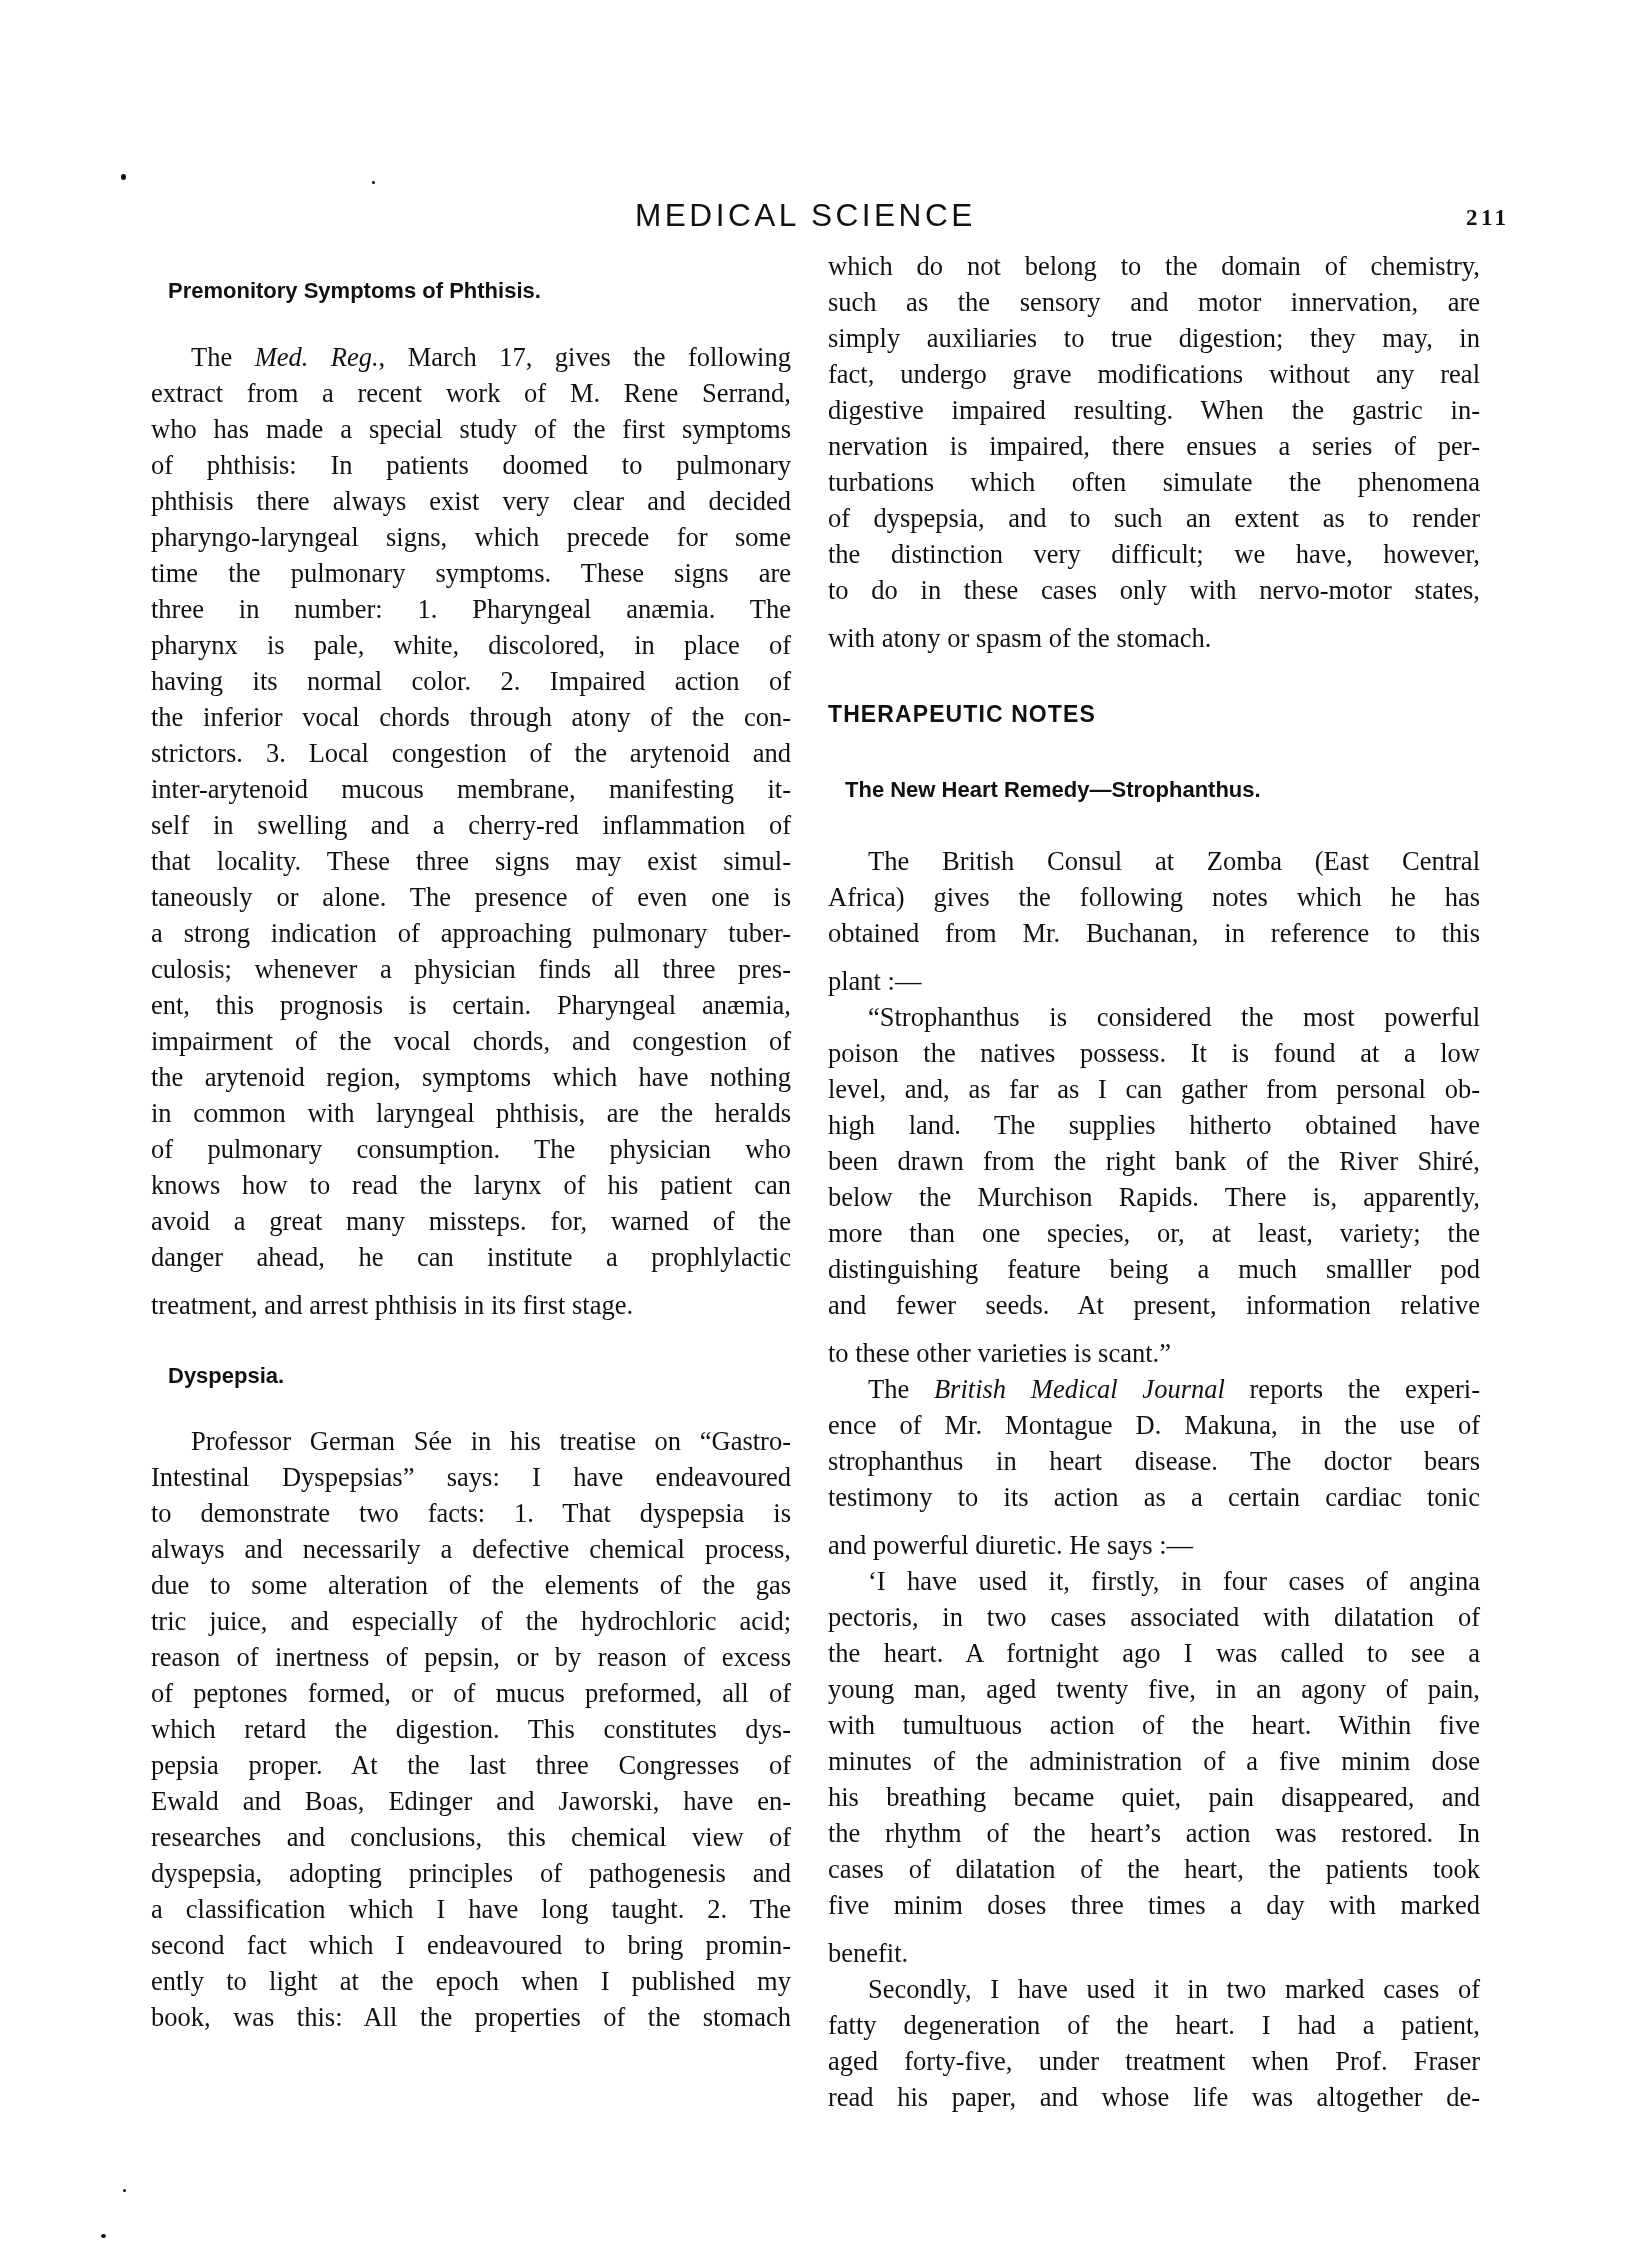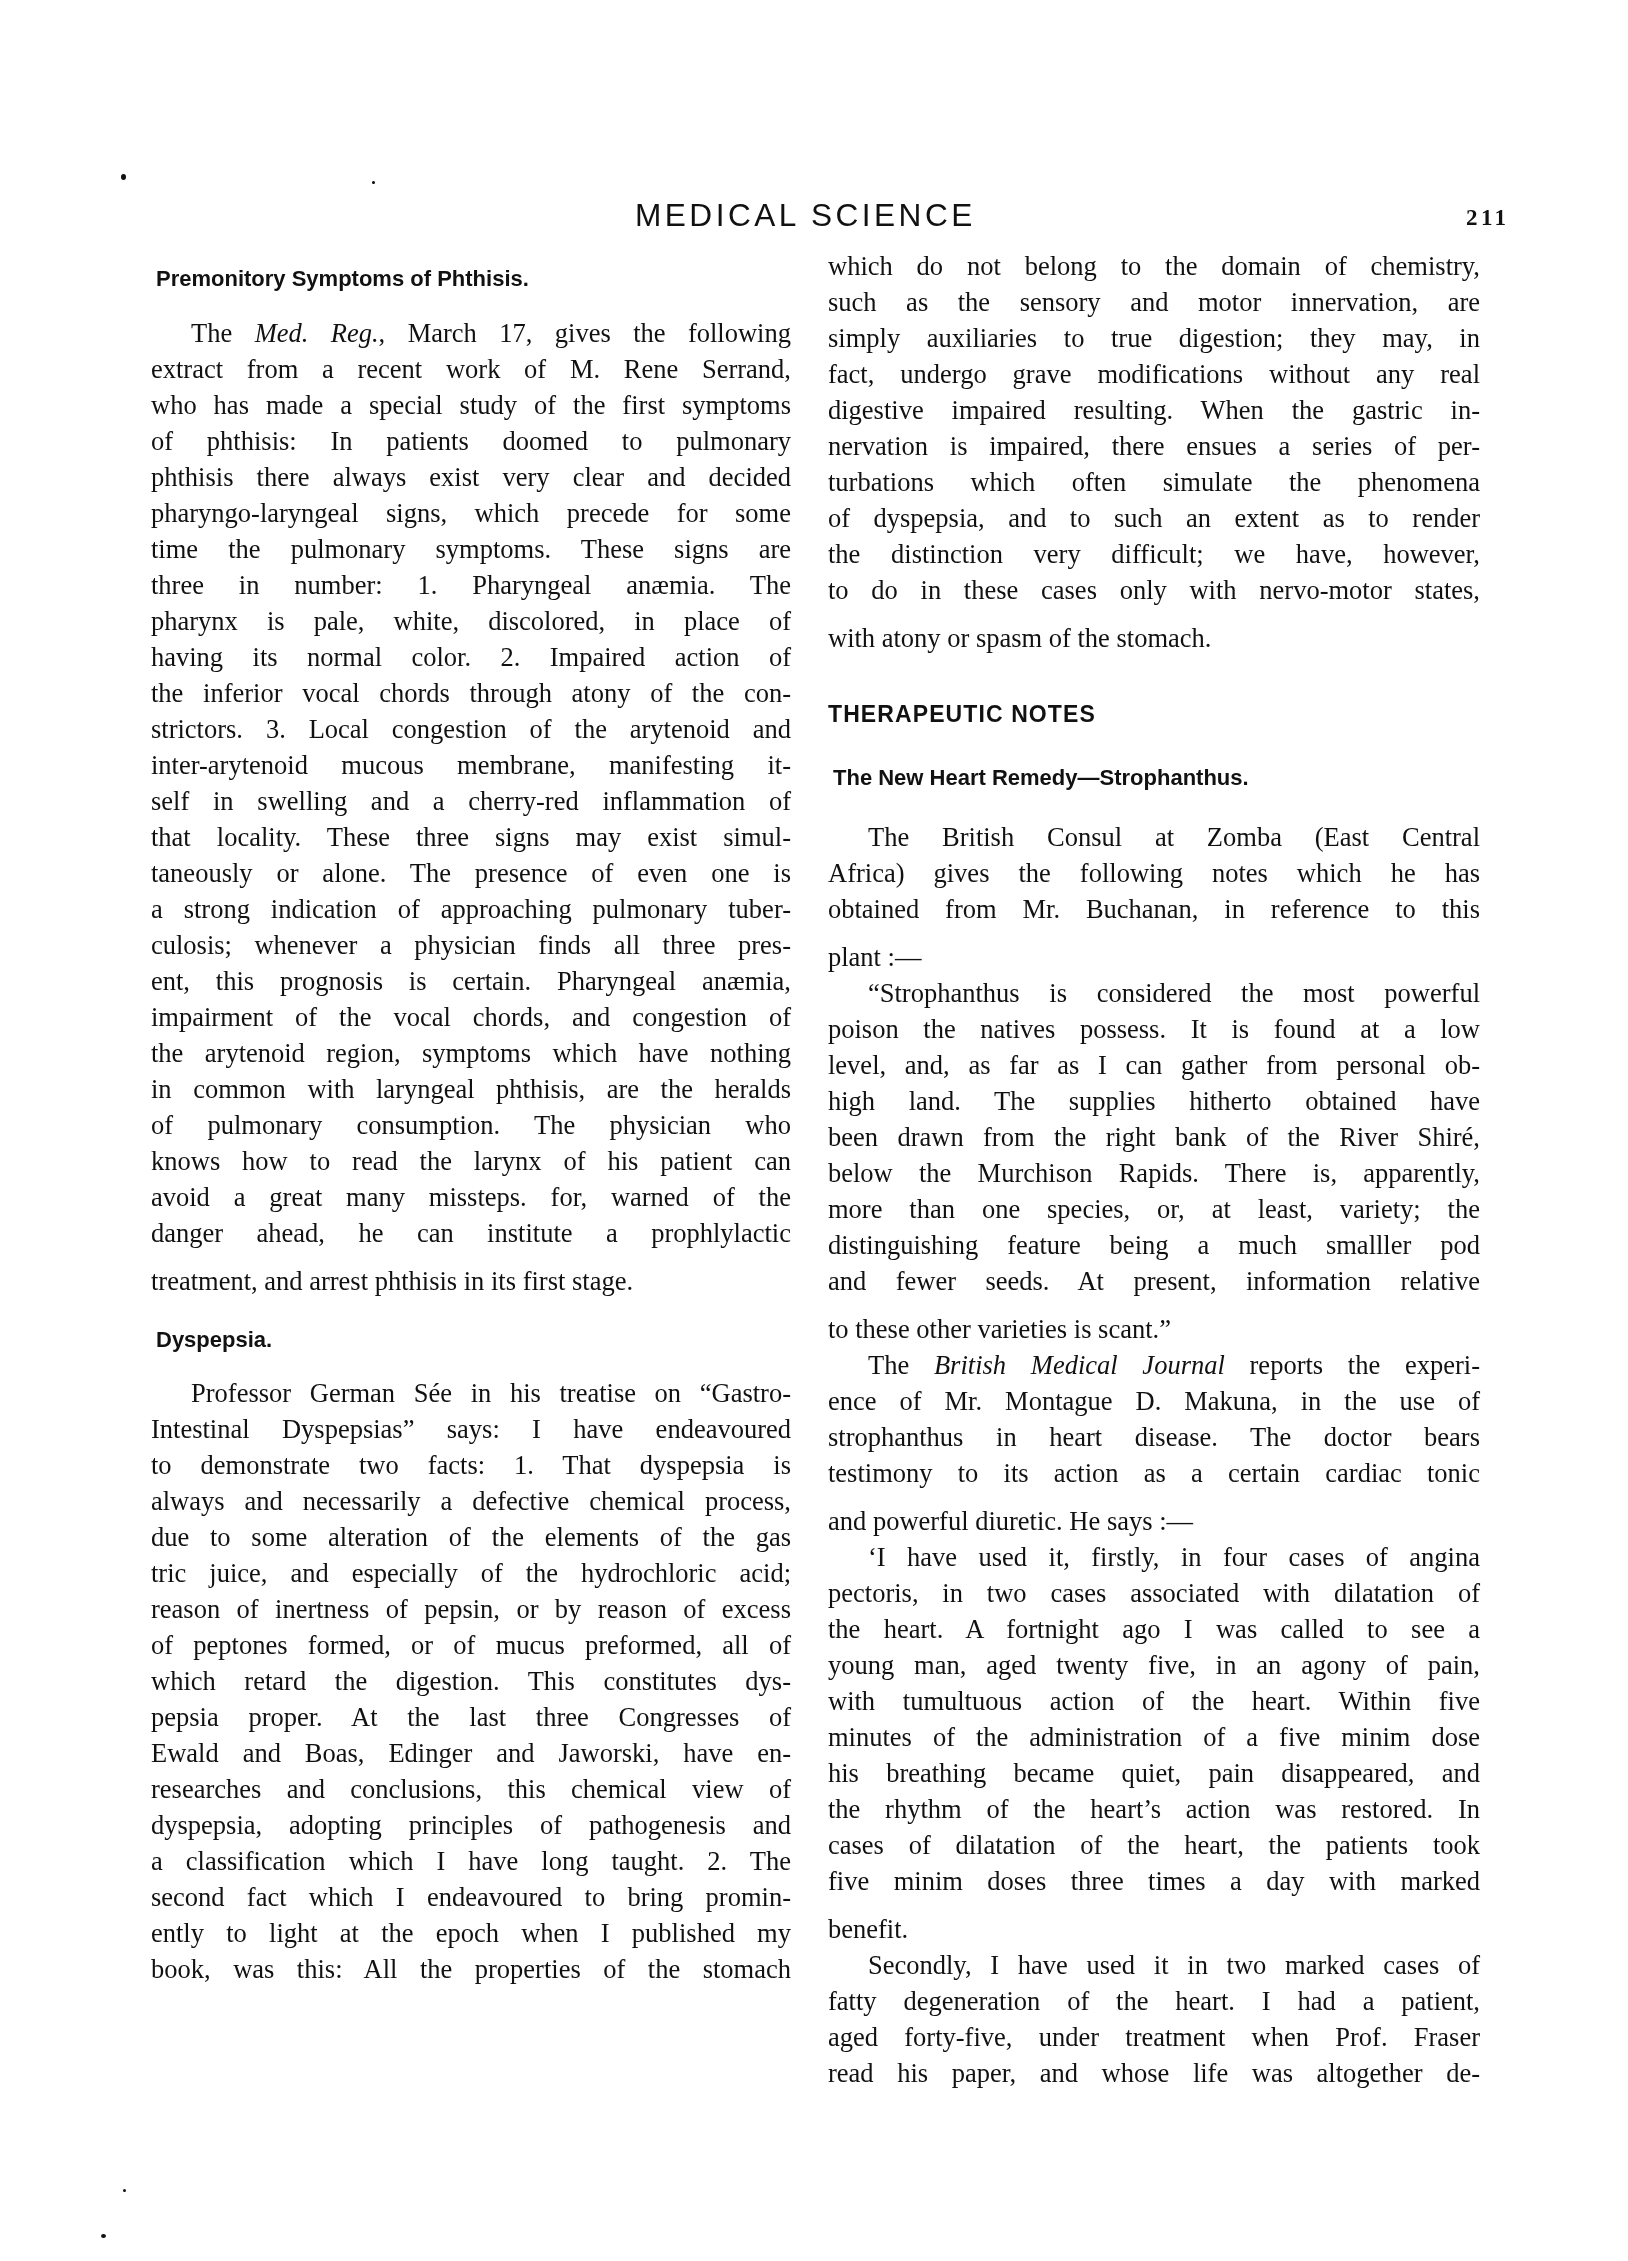--- a/index.html
+++ b/index.html
@@ -26,21 +26,21 @@
     position: absolute; top: 256px;
     font-size: 26.5px; line-height: 36px; text-align: justify;
     hyphens: manual;
   }
   .col-left  { left: 151px;  width: 640px; }
   .col-right { left: 828px; width: 652px; }
   .col-right.top { top: 248px; }
   .section-head {
     font-family: "Liberation Sans", "DejaVu Sans", sans-serif;
     font-size: 22px; line-height: 36px; text-align: left;
-    margin: 5px;
+    margin: 17px;
   }
   .section-center {
     font-family: "Liberation Sans", "DejaVu Sans", sans-serif;
     font-size: 23px; letter-spacing: 1.1px; text-align: left; margin: 0;
   }
   .gap-sm { height: 12.5px; }
   .gap-md { height: 18px; }
   i { font-style: italic; }
   .line { display: block; text-align: justify; text-align-last: justify; white-space: nowrap; }
   .line.last { text-align-last: left; margin-top: 12px; }

